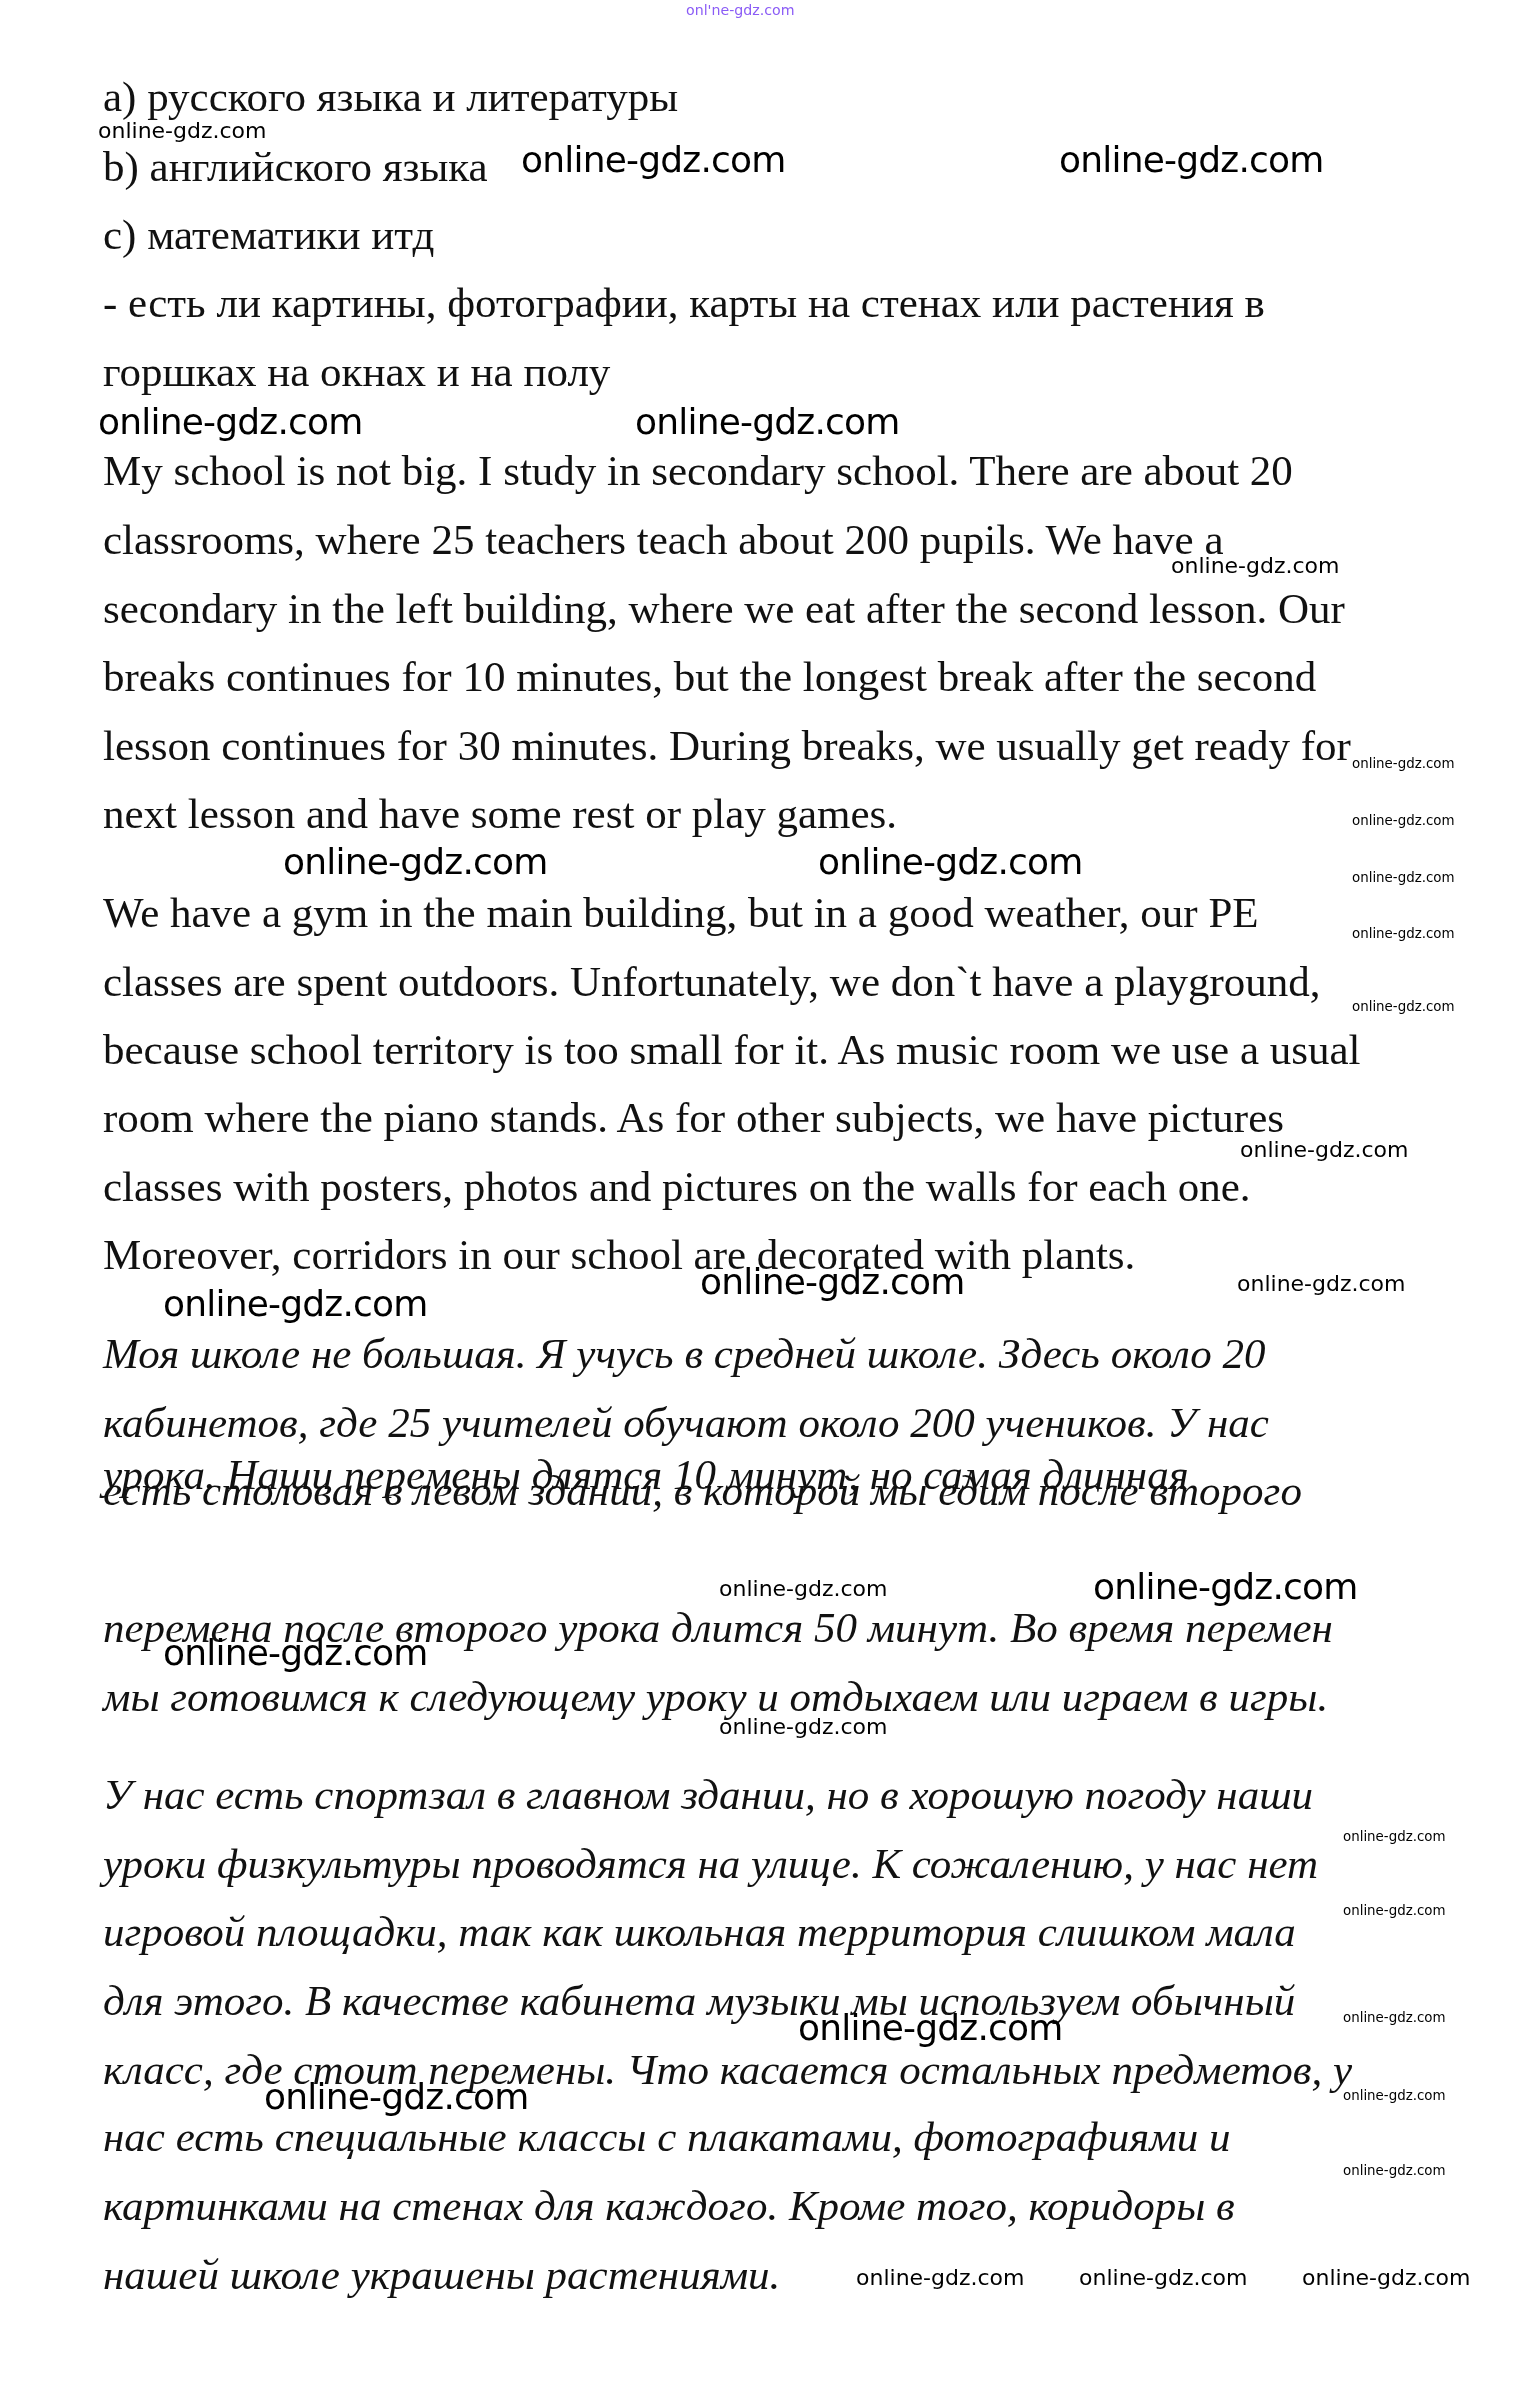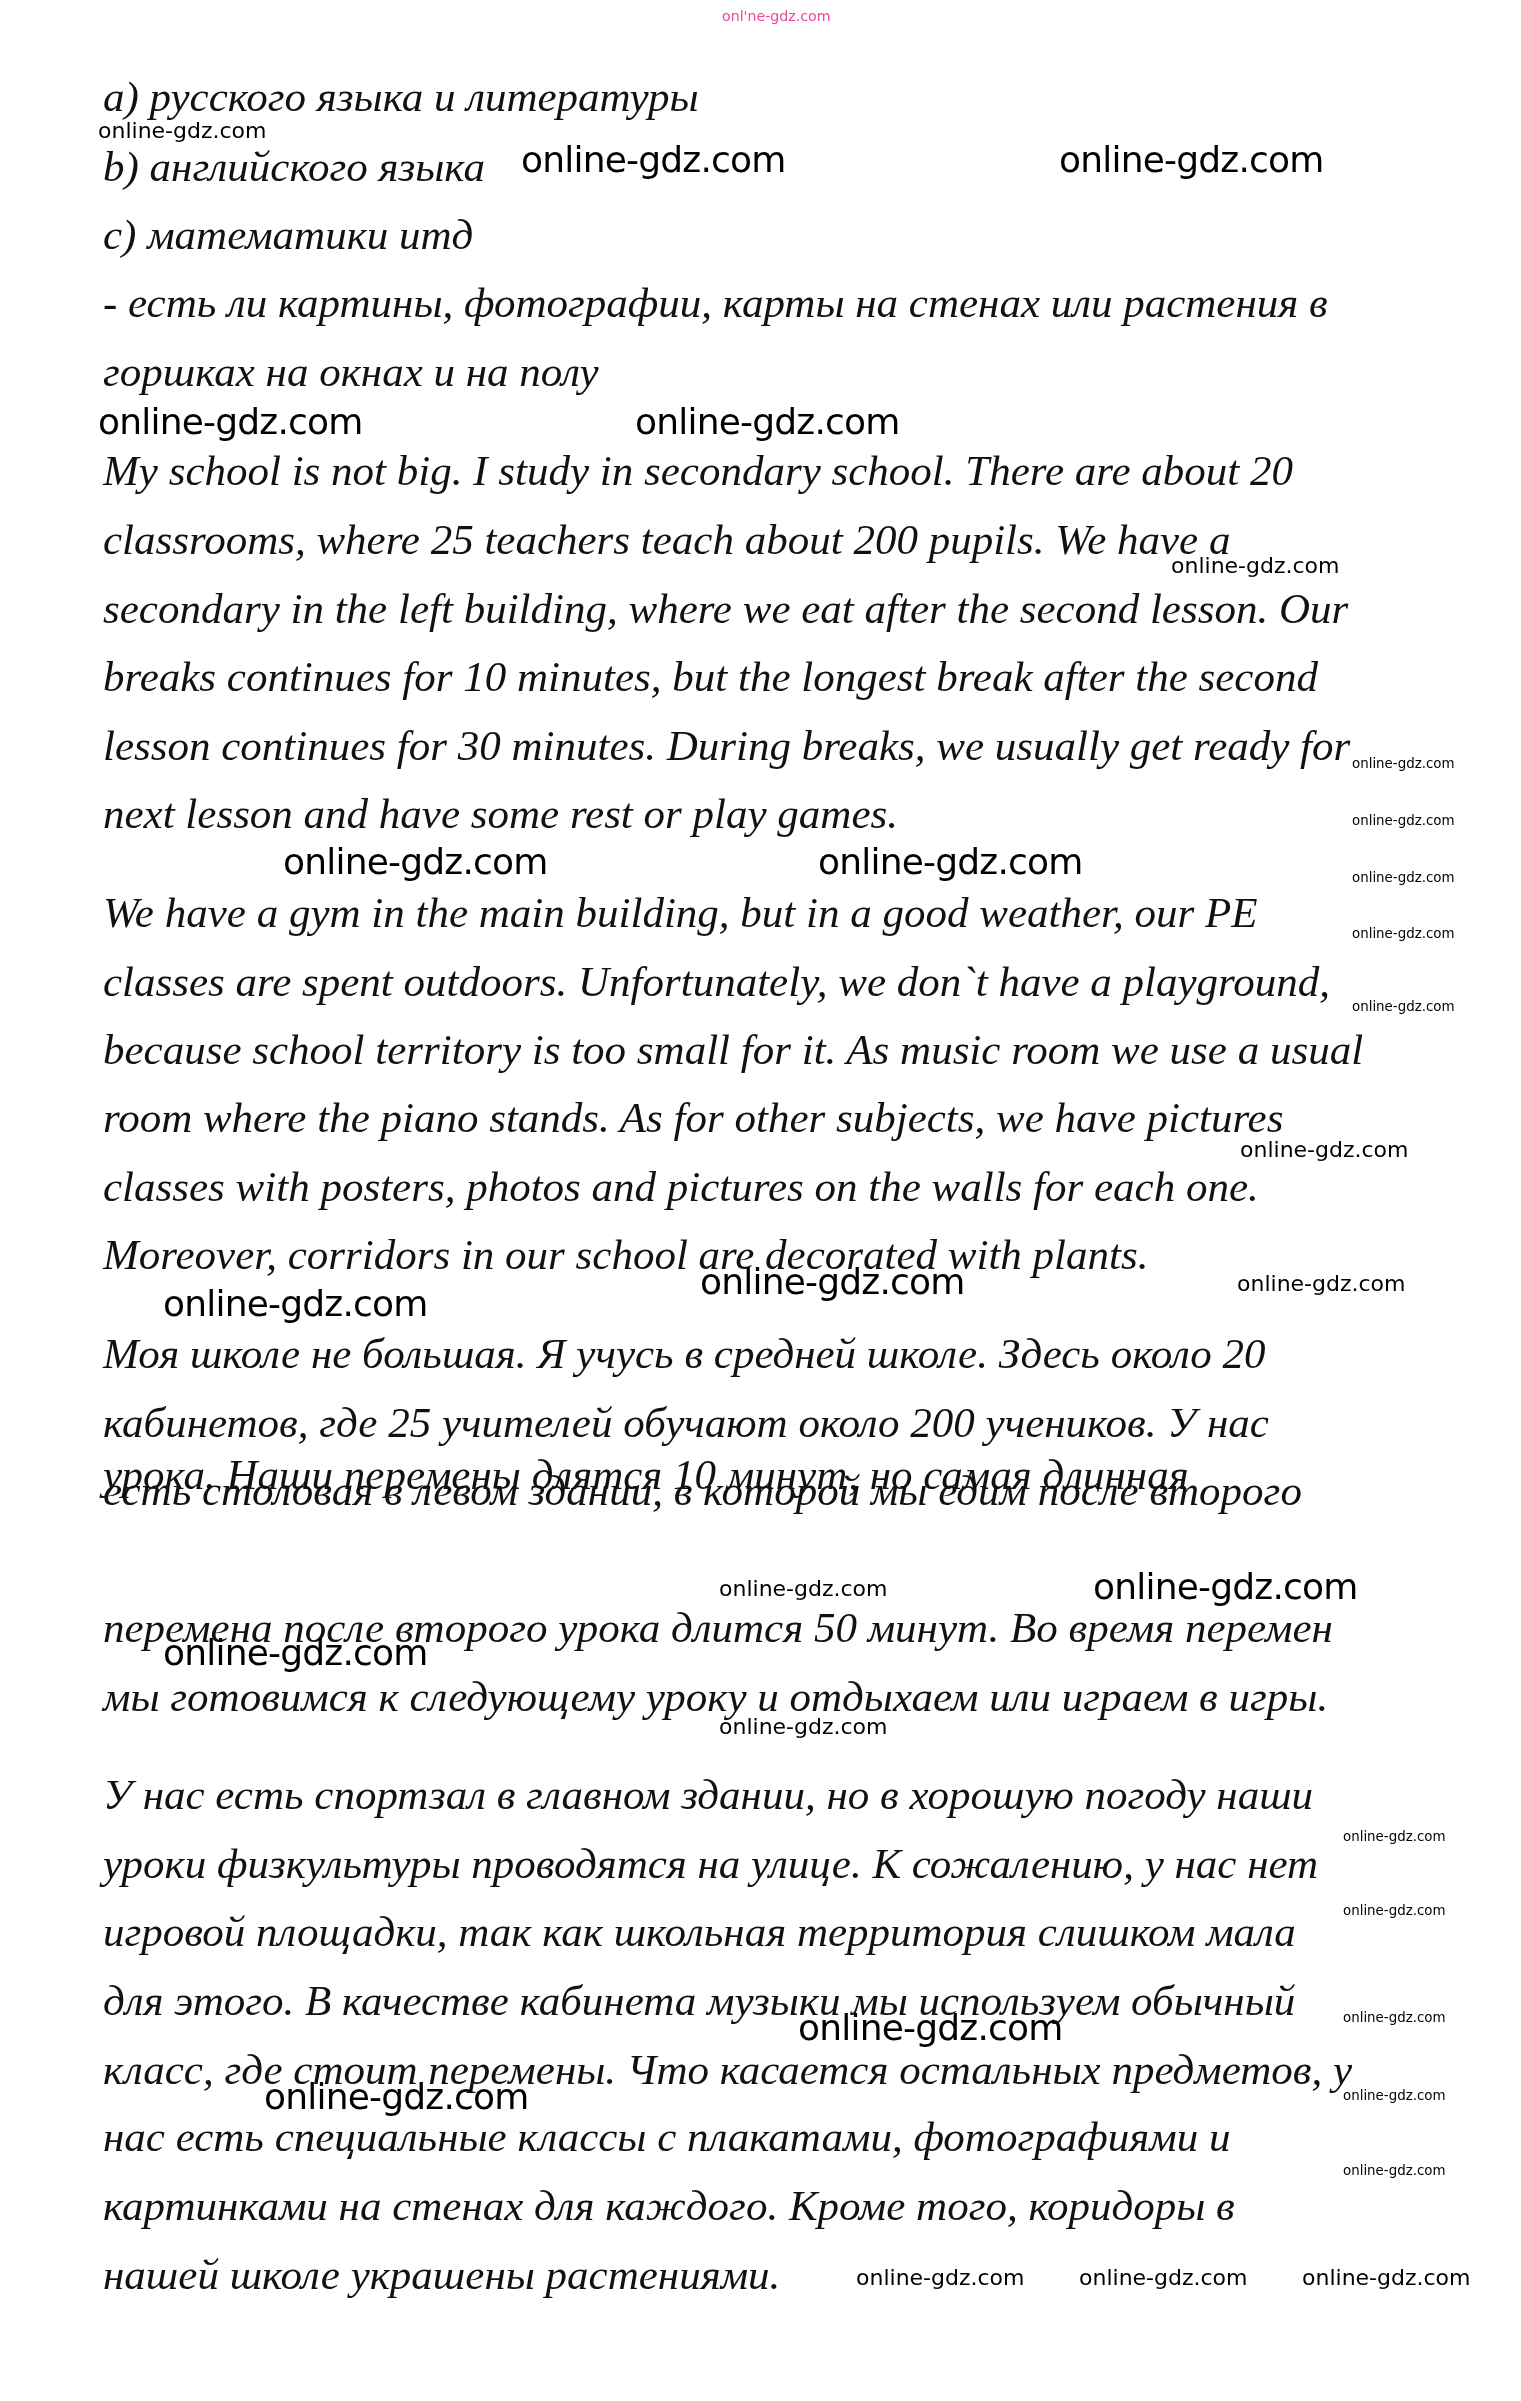--- a/index.html
+++ b/index.html
@@ -1,23 +1,23 @@
 <!DOCTYPE html>
 <html style="font-size:12.6px"><head>
 <meta charset="utf-8">
 <style>
   html, body { margin:0; padding:0; background:#ffffff; }
   body { width:1521px; height:2401px; position:relative; overflow:hidden; }
-  .line { position:absolute; left:103px; font-family:"Liberation Serif", serif; font-size:43px; color:#111; white-space:nowrap; line-height:1;font-style:italic; }
+  .line { position:absolute; left:103px; font-family:"Liberation Serif", serif; font-size:43px; color:#111; white-space:nowrap; line-height:1; }
   .it { font-style:italic; }
   .wm { position:absolute; font-family:"DejaVu Sans", sans-serif; color:#000; white-space:nowrap; line-height:1; }
   .wm-l { font-size:36px; letter-spacing:-0.8px; }
   .wm-m { font-size:22px; }
   .wm-s { font-size:13.4px; }
-  .wm-top { position:absolute; left:722px; top:1.6px; font-family:"DejaVu Sans", sans-serif; font-size:14.2px; color:#ec4899;margin-top:6px; }
+  .wm-top { position:absolute; left:686px; top:1.6px; font-family:"DejaVu Sans", sans-serif; font-size:14.2px; color:#8b5cf6; }
 </style>
 </head>
 <body>
 
 <div class="wm-top">onl'ne-gdz.com</div>
 
 <div class="line" style="top:75px">a) русского языка и литературы</div>
 <div class="line" style="top:145px">b) английского языка</div>
 <div class="line" style="top:213px">c) математики итд</div>
 <div class="line" style="top:281px">- есть ли картины, фотографии, карты на стенах или растения в</div>

